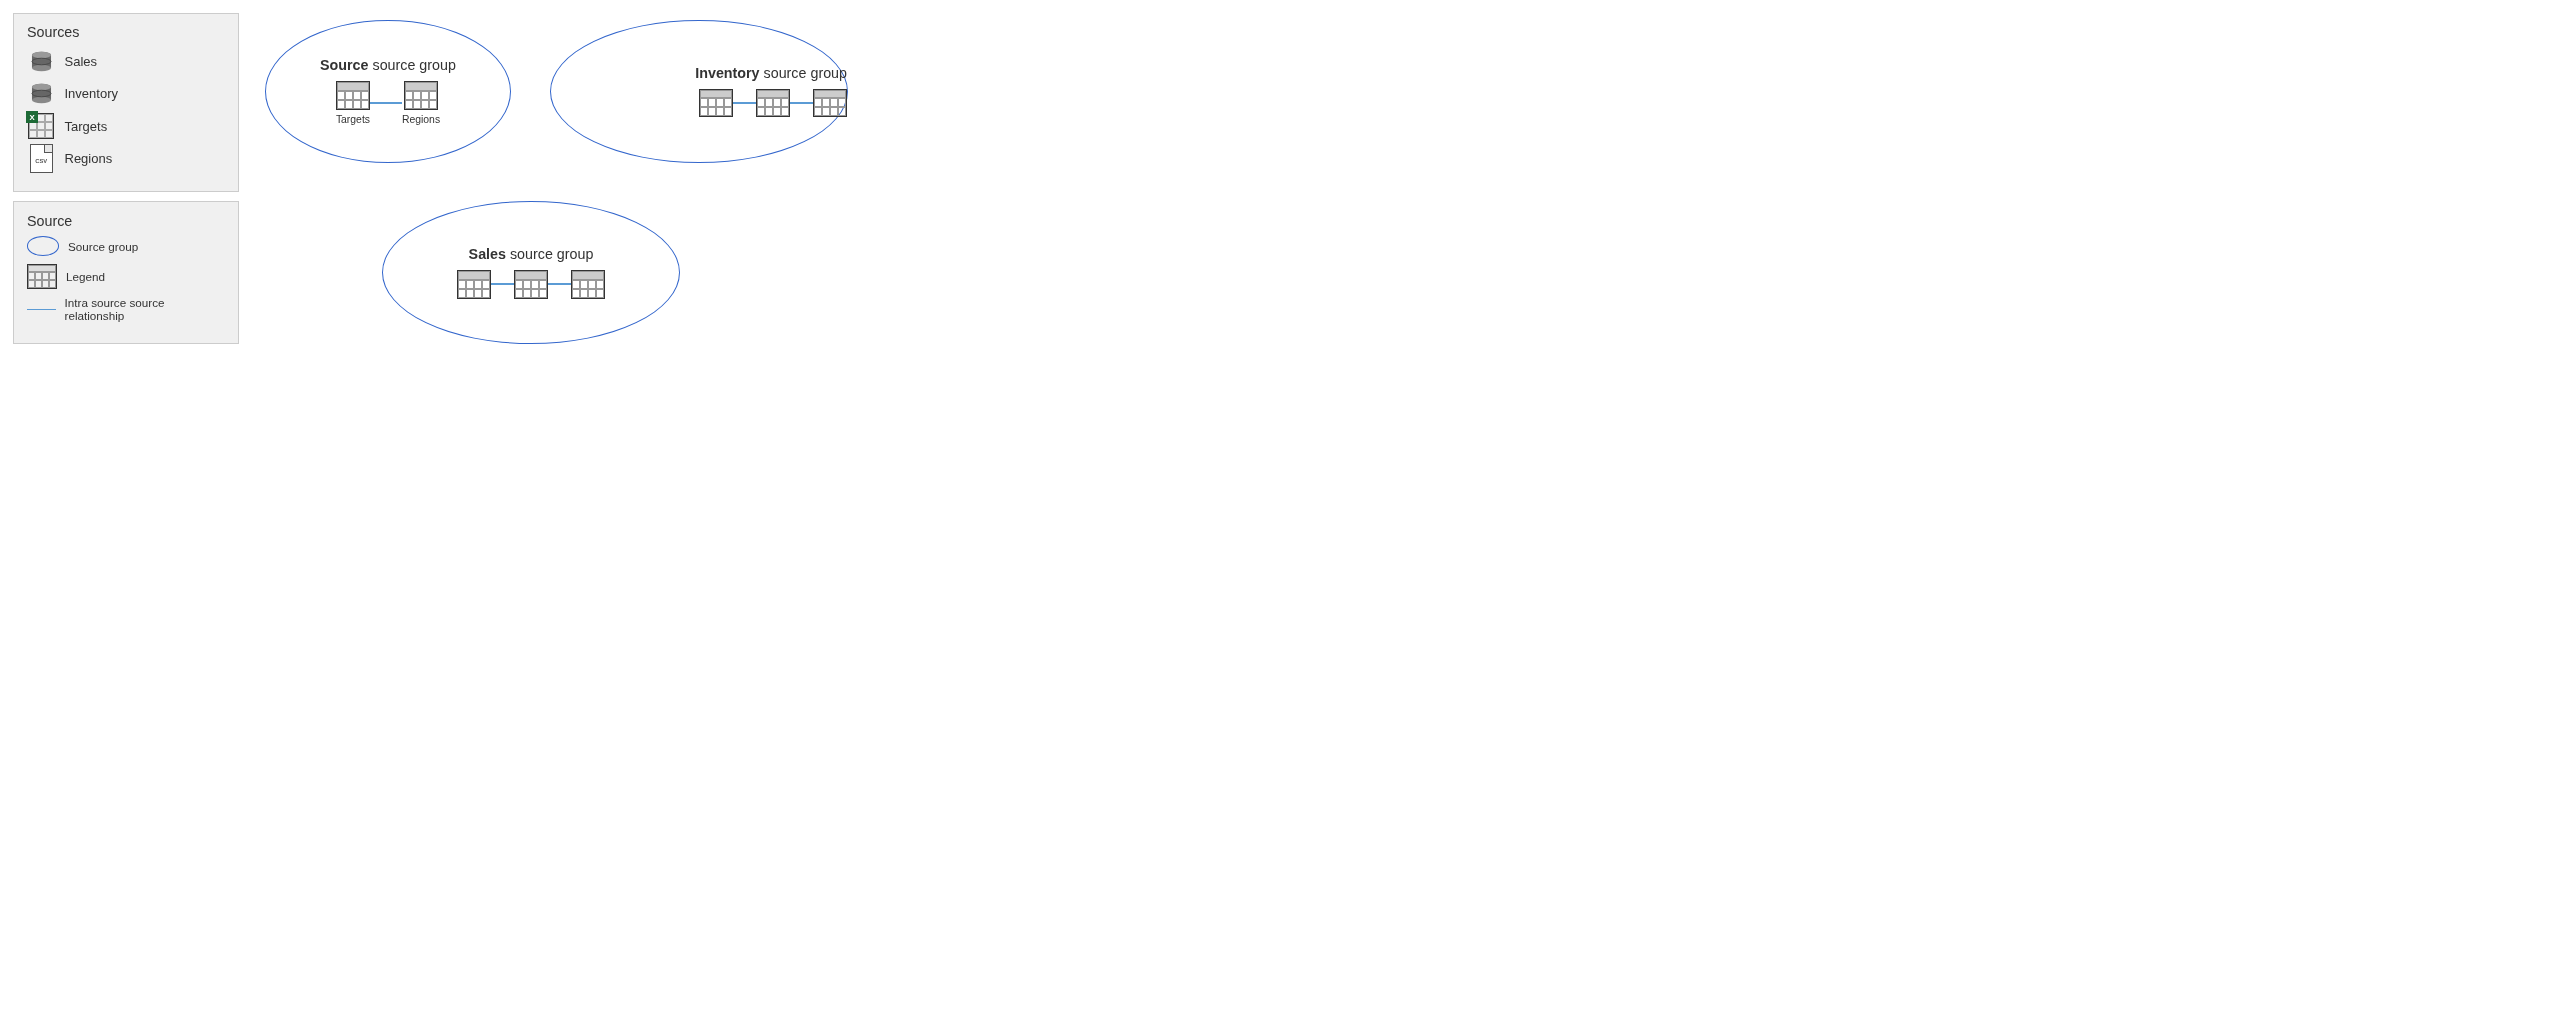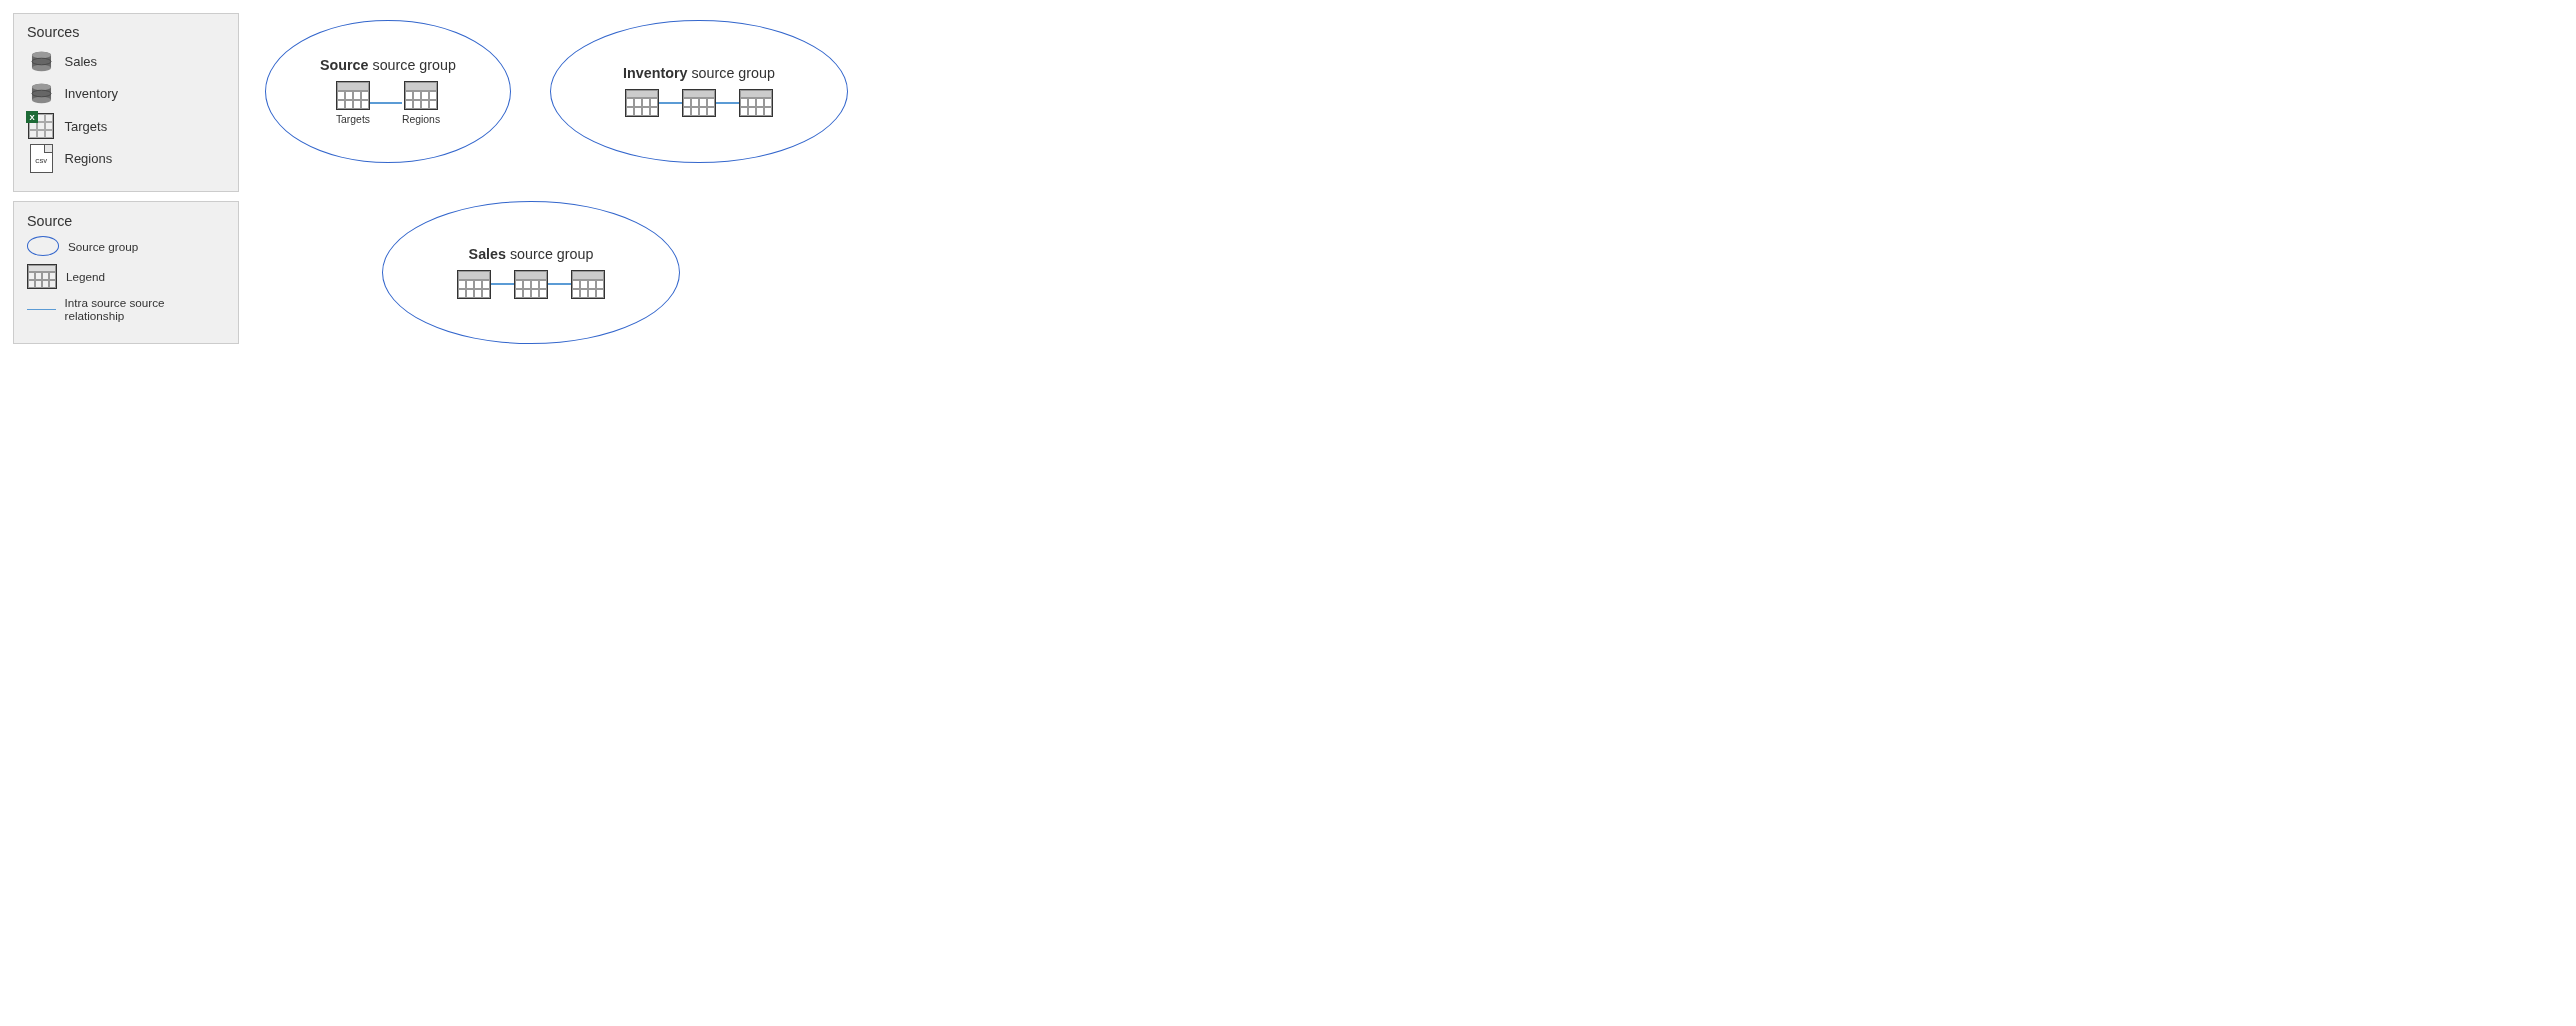--- a/index.html
+++ b/index.html
@@ -269,21 +269,21 @@
           <div style="border:0.3px solid #999;"></div>
             <div style="border:0.3px solid #999;"></div>
             <div style="border:0.3px solid #999;"></div>
             <div style="border:0.3px solid #999;"></div>
         </div>
         <span class="table-label">Regions</span>
       </div>
     </div>
   </div>
 
-  <div class="source-group" style="width: 298px; height: 143px; left: 298px; top: 6.5px;">
+  <div class="source-group" style="width: 298px; height: 143px; left: 298px; top: 6.5px; align-items: flex-end;">
     <div class="group-title">
       <strong>Inventory</strong> source group
     </div>
     <div class="tables-row">
       <div style="display:inline-grid;grid-template-columns:repeat(4,1fr);grid-template-rows:repeat(3,1fr);border:1.6px solid #333;width:34px;height:28.5px;">
         <div style="border:0.3px solid #999;background:#ccc;grid-column:1/-1;"></div>
         <div style="border:0.3px solid #999;"></div>
           <div style="border:0.3px solid #999;"></div>
           <div style="border:0.3px solid #999;"></div>
           <div style="border:0.3px solid #999;"></div>

